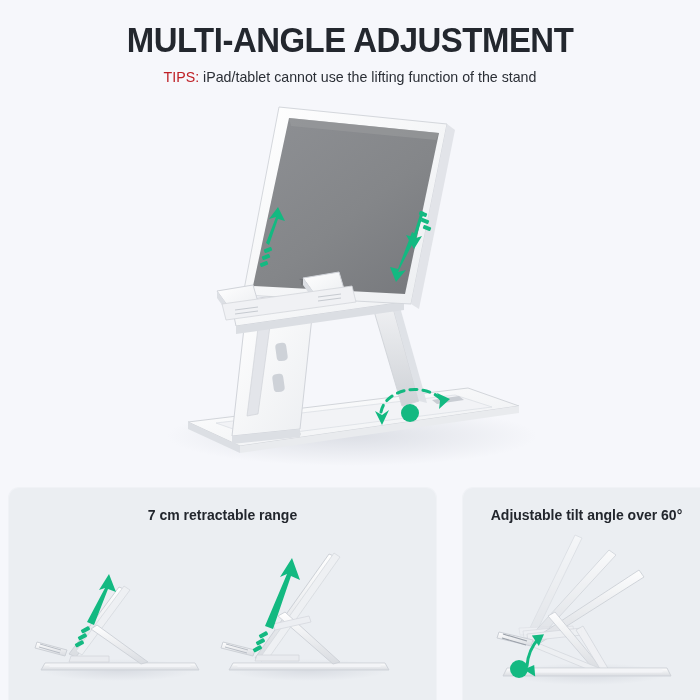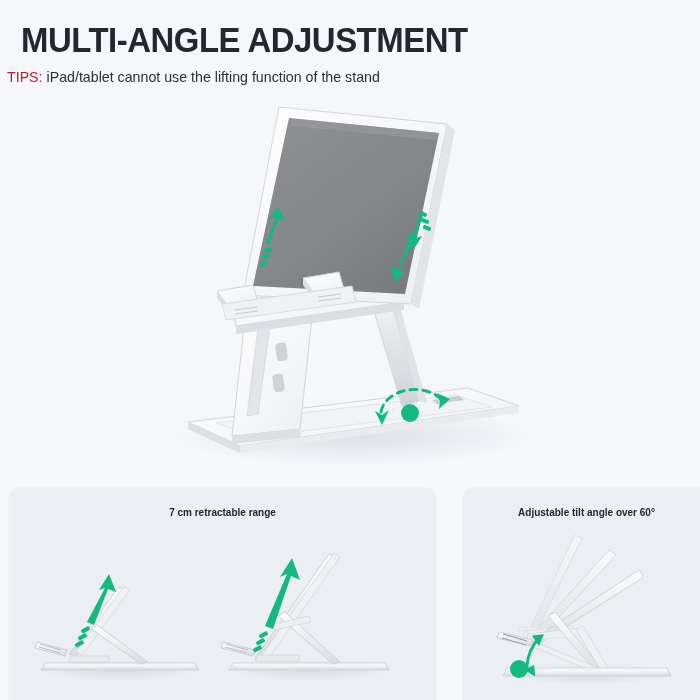--- a/index.html
+++ b/index.html
@@ -16,20 +16,21 @@
     font-family: "Liberation Sans", sans-serif;
     -webkit-font-smoothing: antialiased;
   }
 
   
   .header {
     position: absolute;
     left: 0;
     top: 22px;
     width: 700px;
+    text-align: center;
   }
   .title {
     font-family: "Liberation Sans", sans-serif;
     font-size: 35px;
     font-weight: bold;
     letter-spacing: -0.5px;
     color: #23272e;
     line-height: 1;
     transform: scaleX(0.94);
     transform-origin: center;
@@ -79,21 +80,21 @@
     overflow: hidden;
   }
   .panel-left  { left: 8px;   width: 429px; }
   .panel-right { left: 462px; width: 249px; }
   .panel-caption {
     position: absolute;
     top: 20px;
     left: 0;
     width: 100%;
     text-align: center;
-    font-size: 10px;
+    font-size: 14px;
     font-weight: bold;
     color: #22262d;
     line-height: 1;
     white-space: nowrap;
   }
   .panel-art {
     position: absolute;
     left: 0;
     top: 42px;
     width: 100%;

